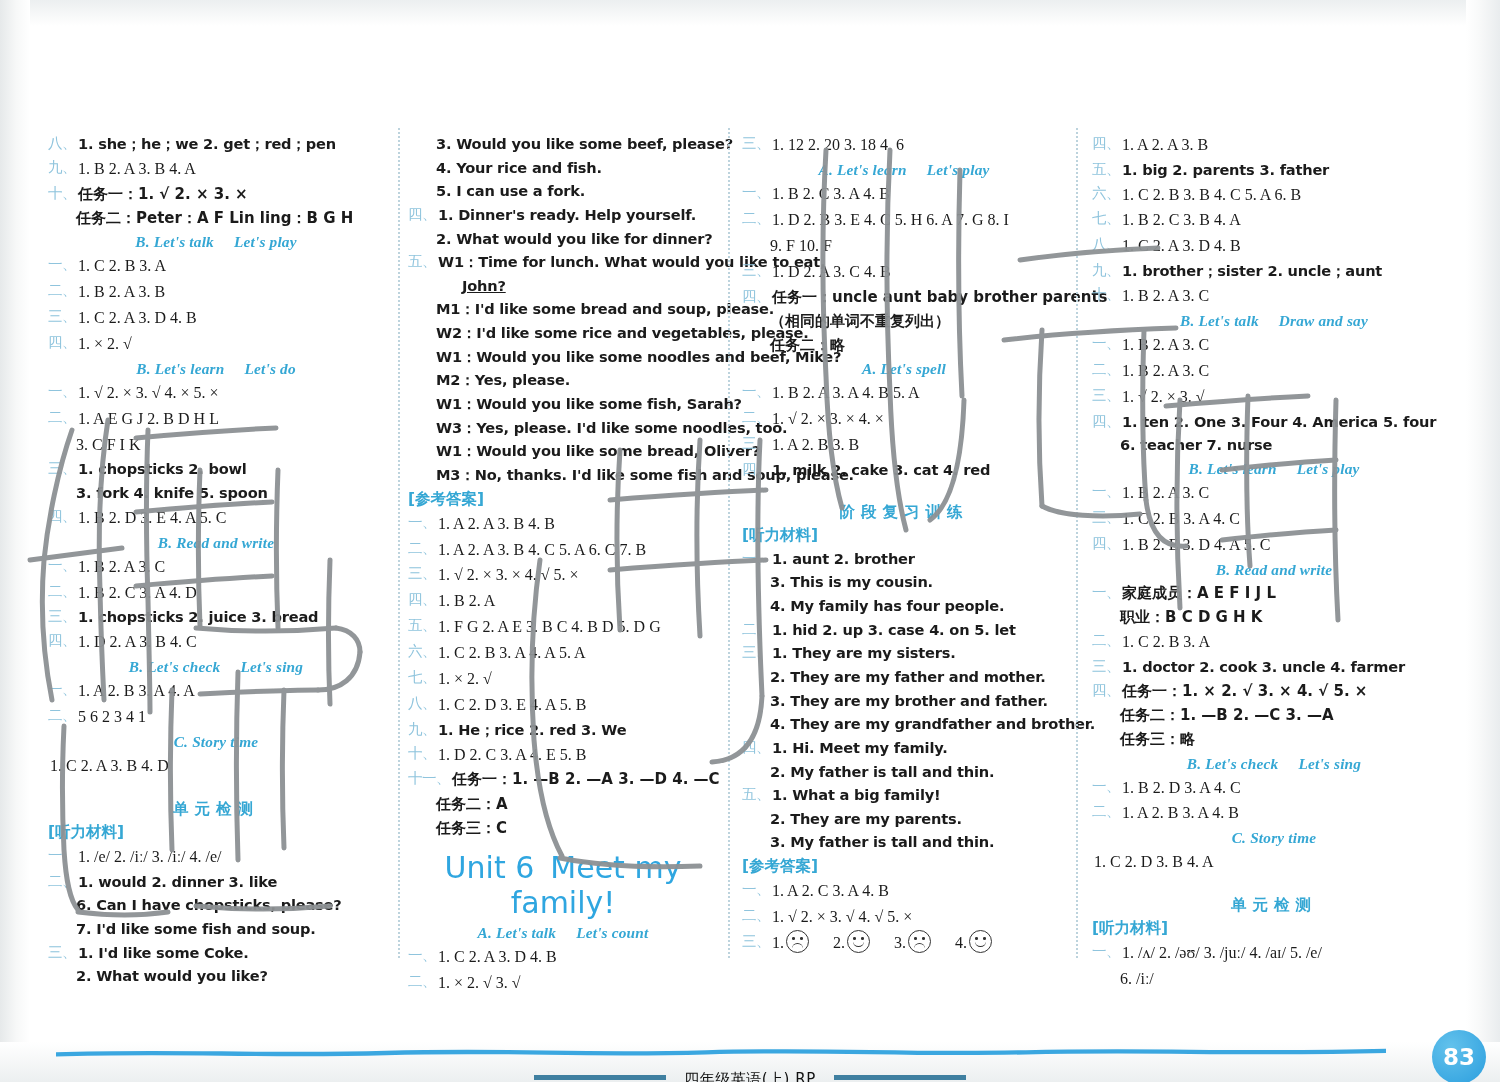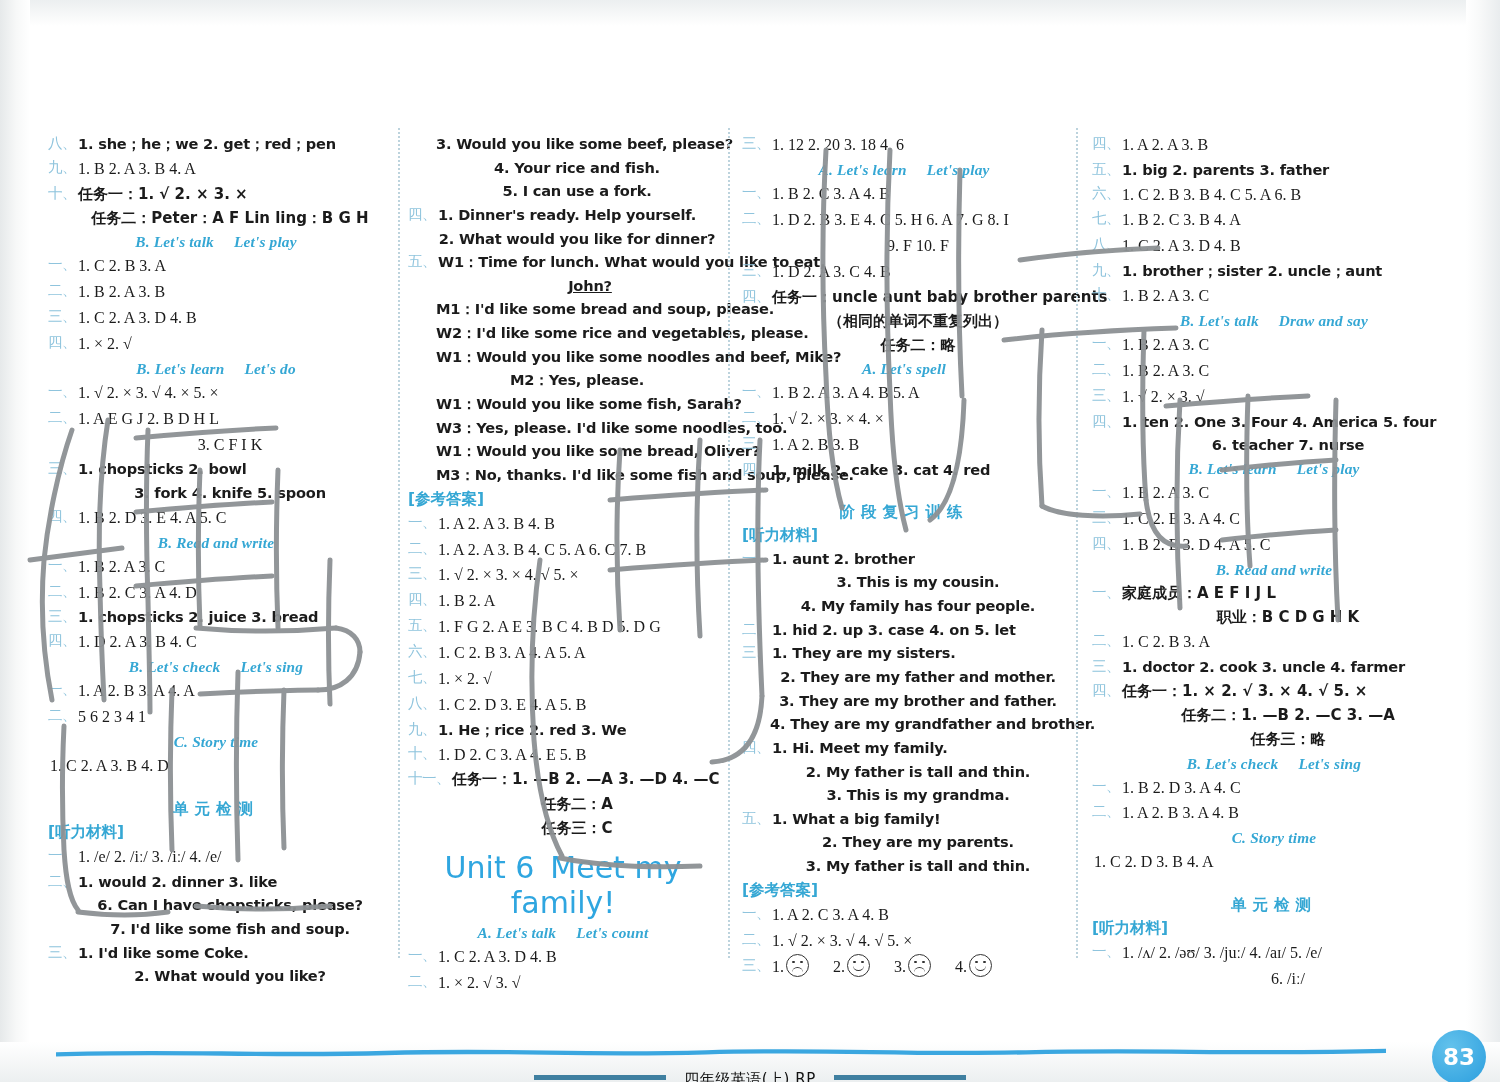--- a/index.html
+++ b/index.html
@@ -37,21 +37,21 @@
   .col.c4{width:378px;padding-left:14px;}
   .divider{position:absolute;top:-4px;right:0;width:0;height:830px;
     border-left:2px dotted #bcd3dd;}
 
   
   .row{display:flex;align-items:flex-start;font-size:15.3px;line-height:1.62;
        color:#1b1b1b;white-space:nowrap;}
   .num{color:#8fc4dd;font-family:"DejaVu Sans", sans-serif;font-size:14.5px;
        flex:0 0 auto;margin-right:2px;letter-spacing:-0.5px;}
   .body{flex:1 1 auto;}
-  .indent{padding-left:26px;text-align:center;}
+  .indent{padding-left:26px;}
   
   .ser{font-family:"Liberation Serif", serif;font-size:16px;}
   
   .eng{font-family:"DejaVu Sans", sans-serif;font-size:14.6px;font-weight:600;
        letter-spacing:-0.2px;}
   .cn{font-family:"DejaVu Sans", sans-serif;font-size:15px;font-weight:700;}
   .sp2{display:inline-block;width:22px;}
 
   
   .sec{color:#35a7d4;font-family:"Liberation Serif", serif;font-style:italic;
@@ -432,24 +432,20 @@
           <span class="num"></span>
           <span class="body eng indent">4. They are my grandfather and brother.</span>
         </div>
         <div class="row">
           <span class="num">四、</span>
           <span class="body eng">1. Hi. Meet my family.</span>
         </div>
         <div class="row">
           <span class="num"></span>
           <span class="body eng indent">2. My father is tall and thin.</span>
-        </div>
-        <div class="row">
-          <span class="num"></span>
-          <span class="body eng indent">3. This is my grandma.</span>
         </div>
         <div class="row">
           <span class="num">五、</span>
           <span class="body eng">1. What a big family!</span>
         </div>
         <div class="row">
           <span class="num"></span>
           <span class="body eng indent">2. They are my parents.</span>
         </div>
         <div class="row">

